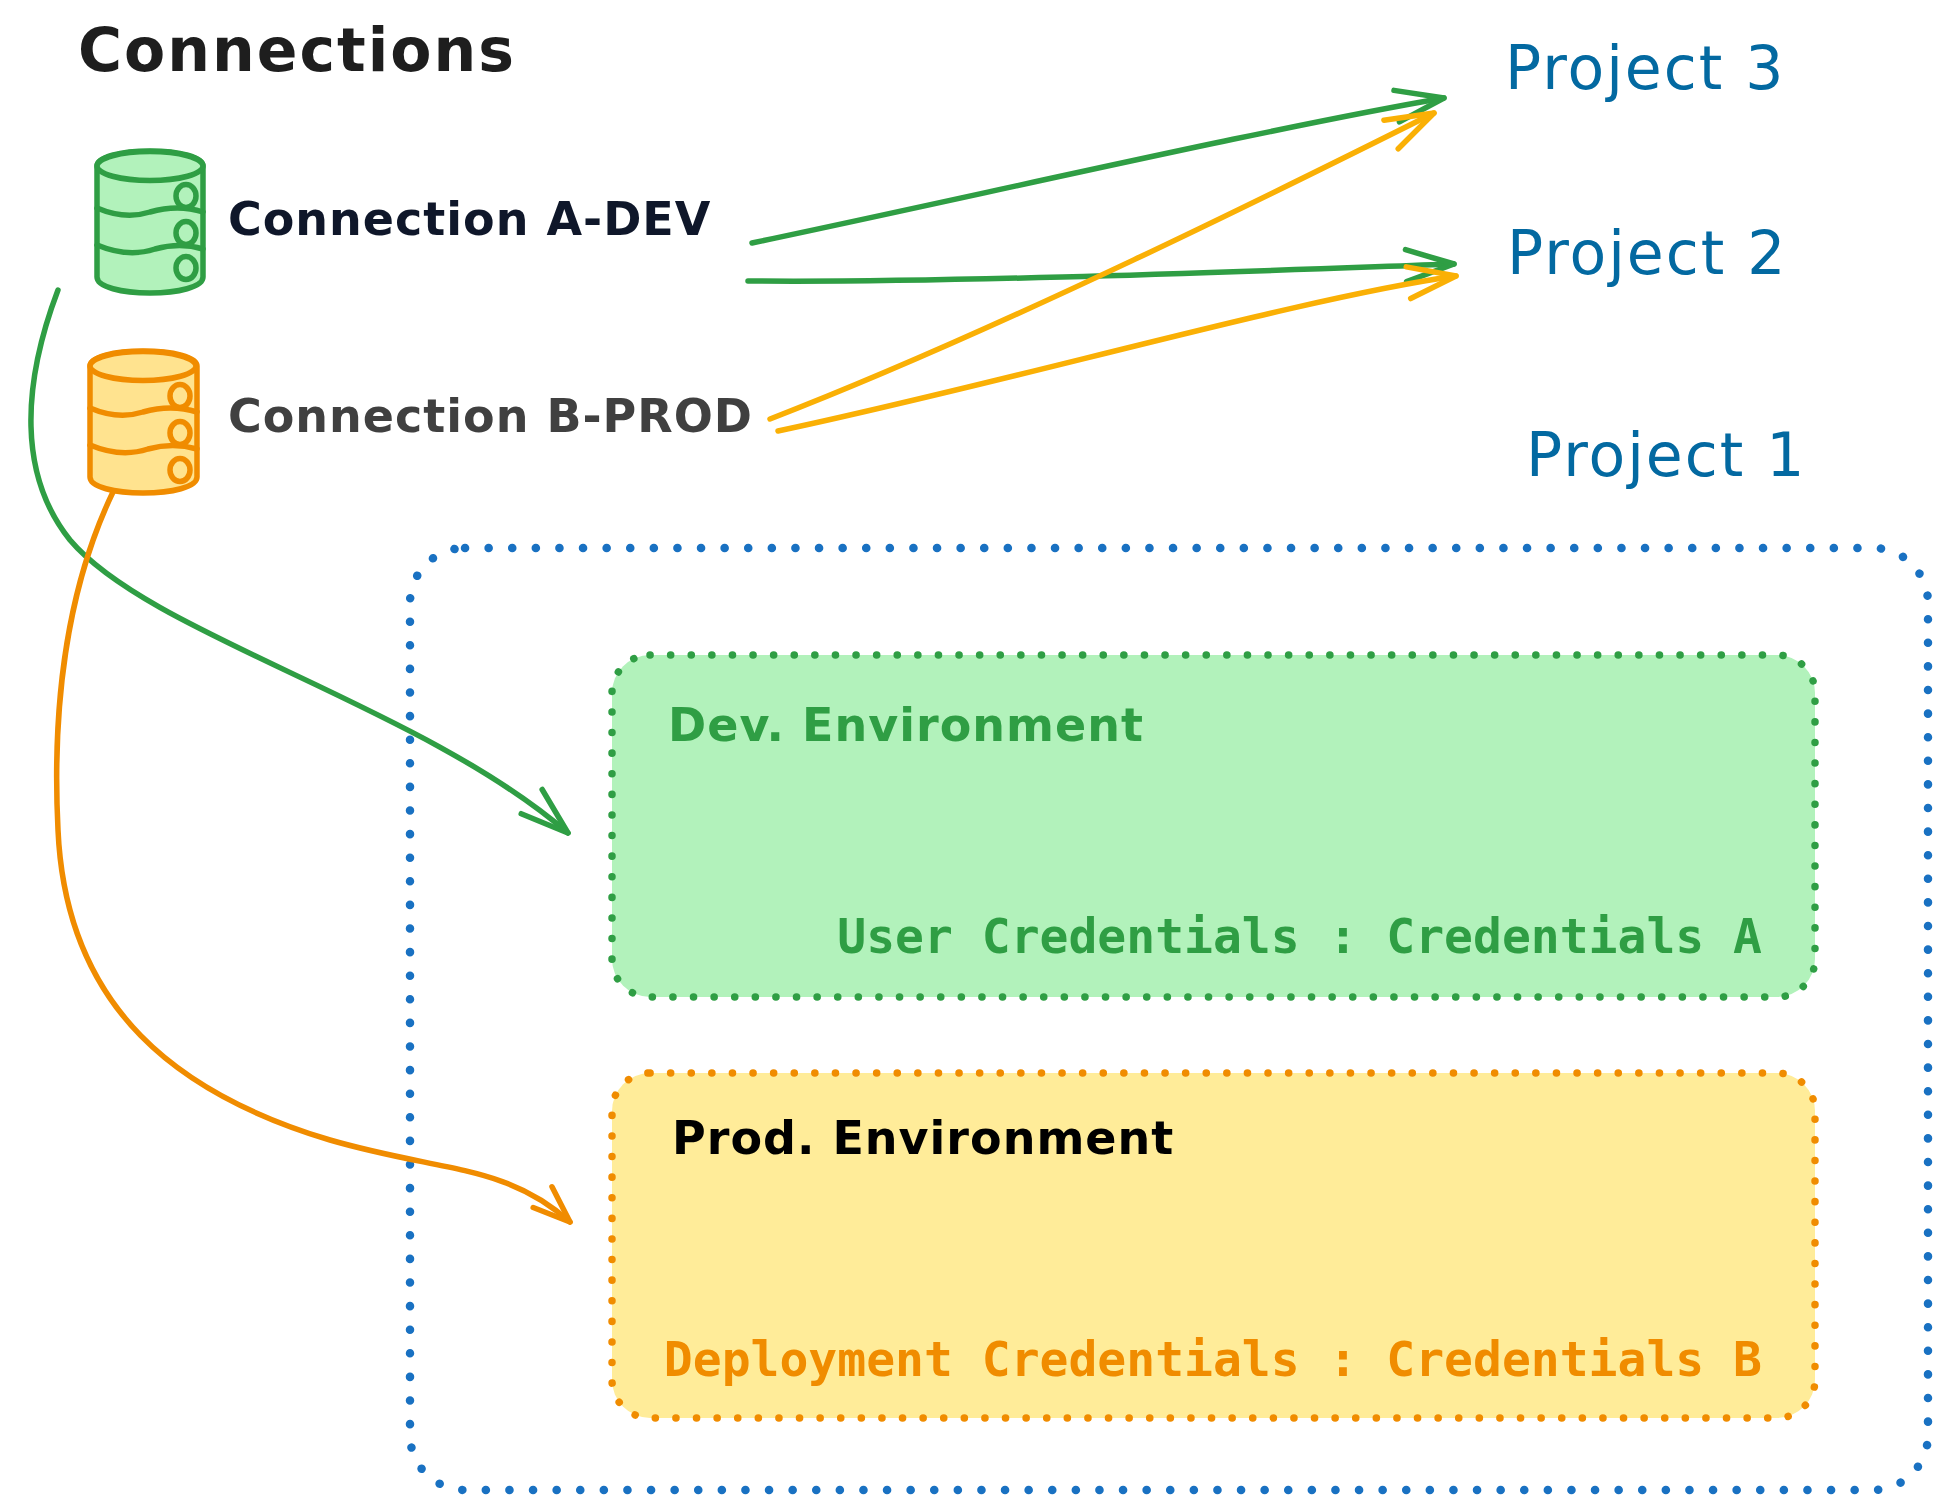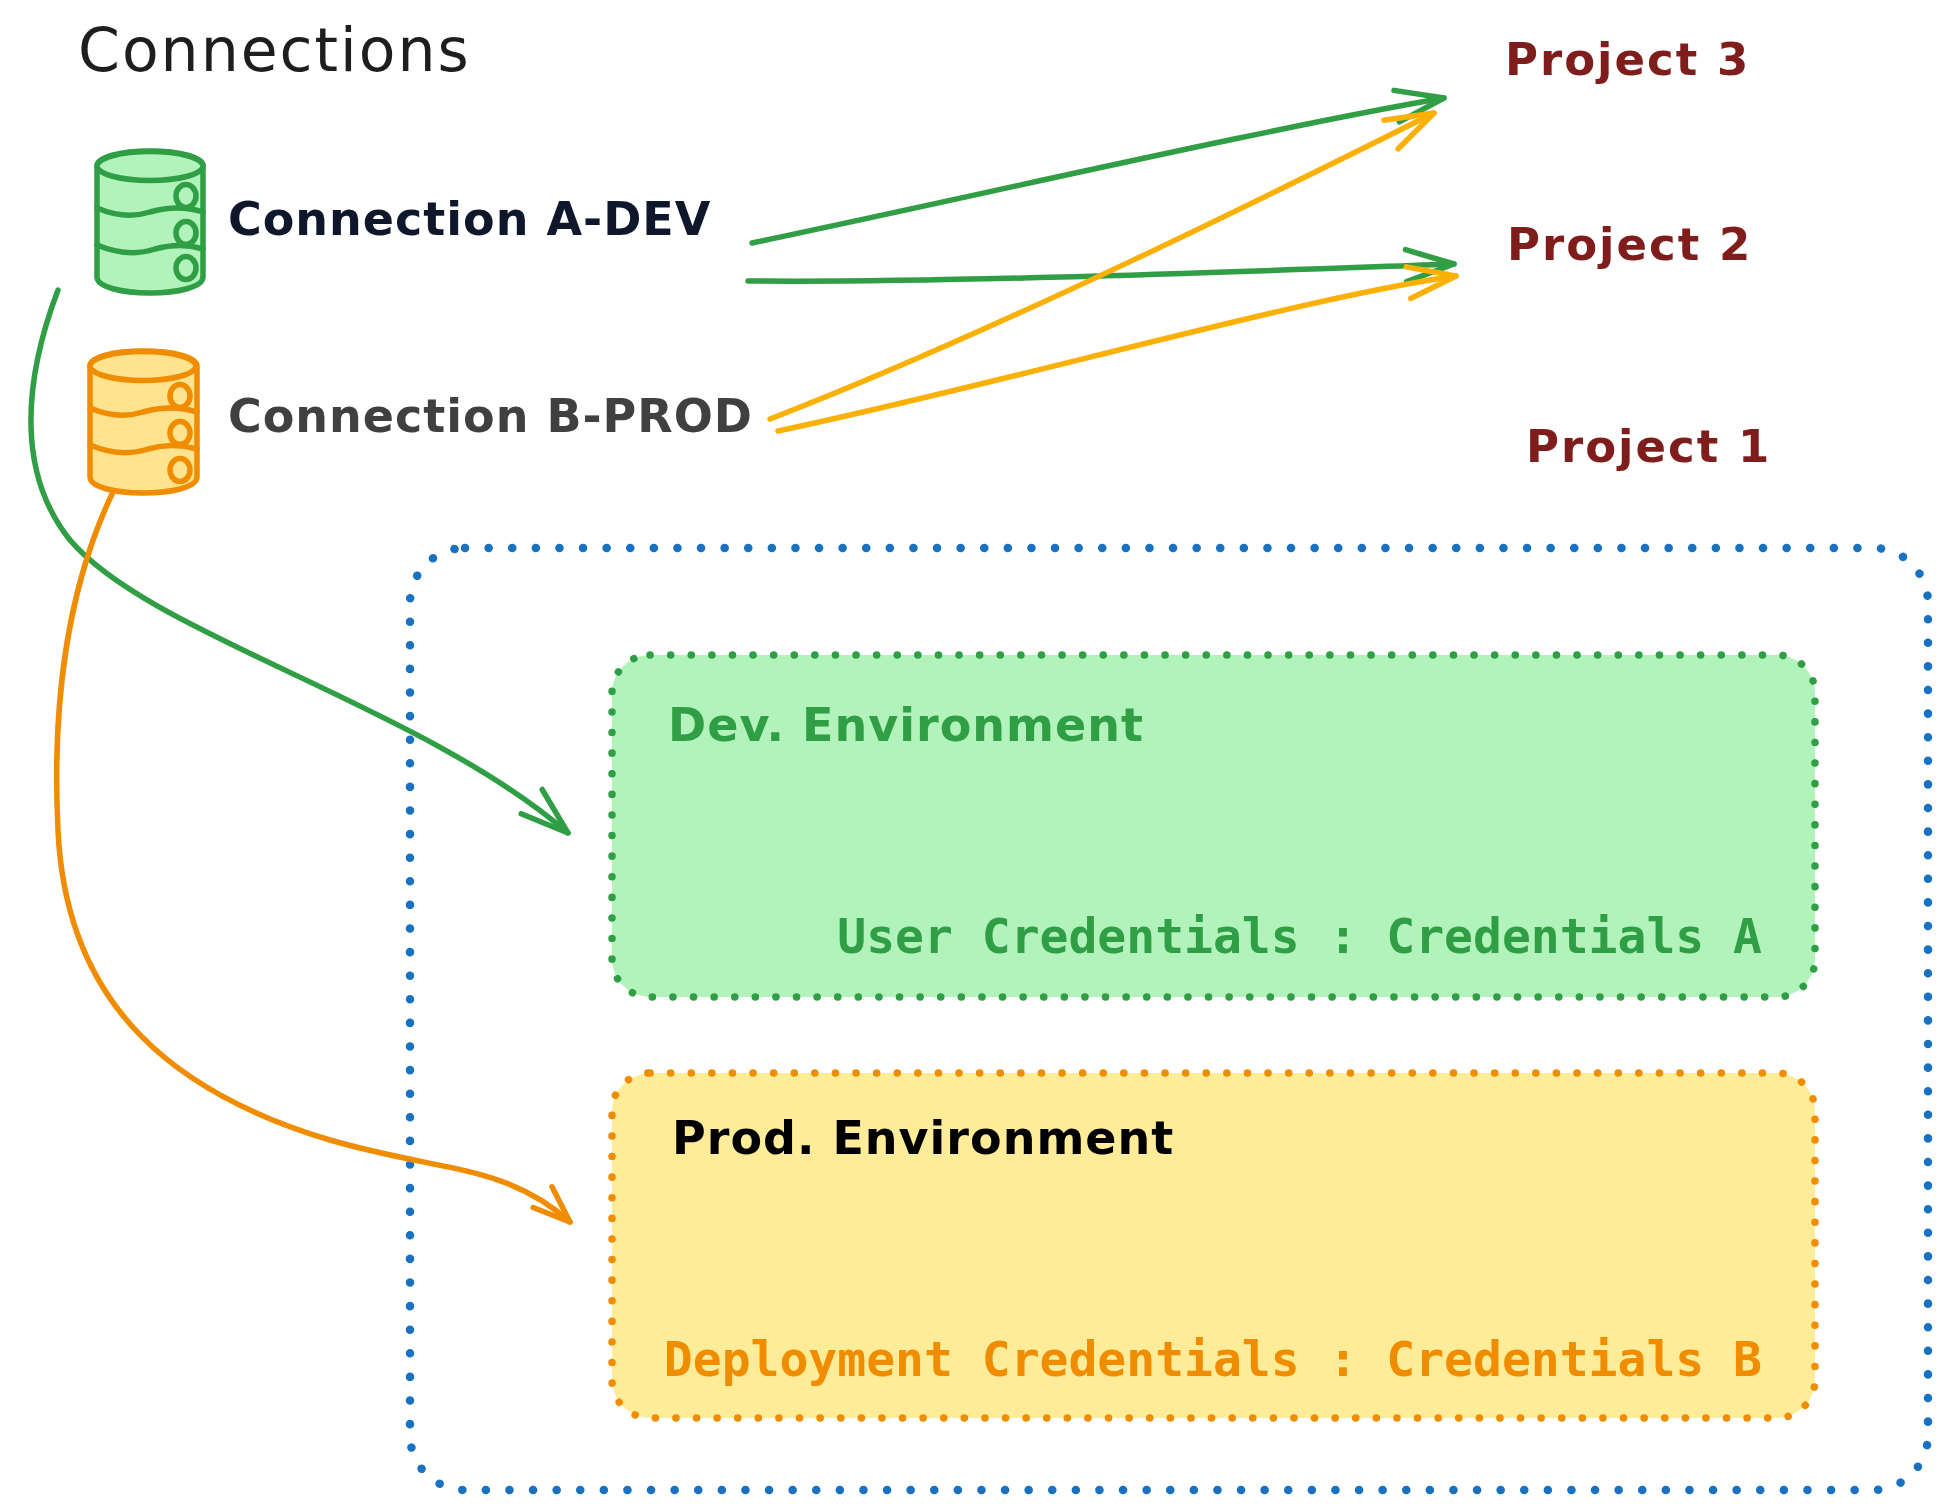--- a/index.html
+++ b/index.html
@@ -5,25 +5,25 @@
   html,body{margin:0;padding:0;background:#ffffff;}
   .canvas{
     position:relative;
     width:1948px;height:1506px;
     background:#ffffff;
     overflow:hidden;
     font-family:"DejaVu Sans", sans-serif;
   }
   .artwork{position:absolute;left:0;top:0;width:1948px;height:1506px;}
   .txt{position:absolute;white-space:nowrap;line-height:1.15;}
-  .title{left:78px;top:16px;font-size:60px;font-weight:400;color:#1e1e1e;letter-spacing:2px;}
+  .title{left:78px;top:16px;font-size:60px;font-weight:700;color:#1e1e1e;letter-spacing:2px;}
   .conn-label{font-size:46px;font-weight:700;letter-spacing:1px;}
   .conn-a{left:228px;top:193px;color:#0f172a;}
   .conn-b{left:228px;top:390px;color:#404040;}
-  .project-label{font-size:45px;font-weight:700;color:#7f1d1d;letter-spacing:2px;}
+  .project-label{font-size:60px;font-weight:400;color:#0369a1;letter-spacing:2px;}
   .p3{left:1505px;top:34px;}
   .p2{left:1507px;top:219px;text-align:right;}
   .p1{left:1526px;top:421px;}
   .env-title{font-size:46px;font-weight:700;letter-spacing:1px;}
   .dev-title{left:668px;top:699px;color:#2f9e44;}
   .prod-title{left:672px;top:1112px;color:#000000;}
   .creds{
     position:absolute;
     font-family:"DejaVu Sans Mono", monospace;
     font-size:48px;font-weight:600;white-space:nowrap;

